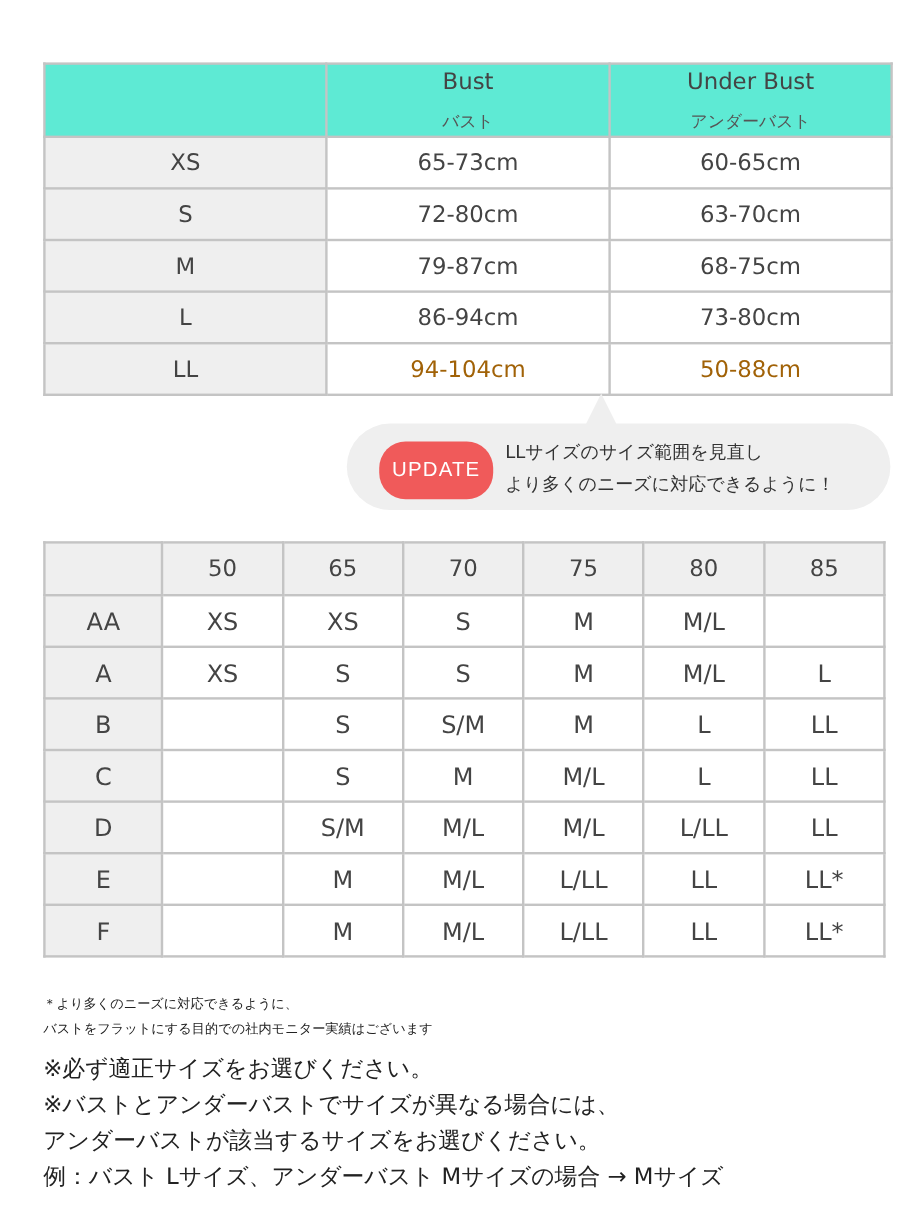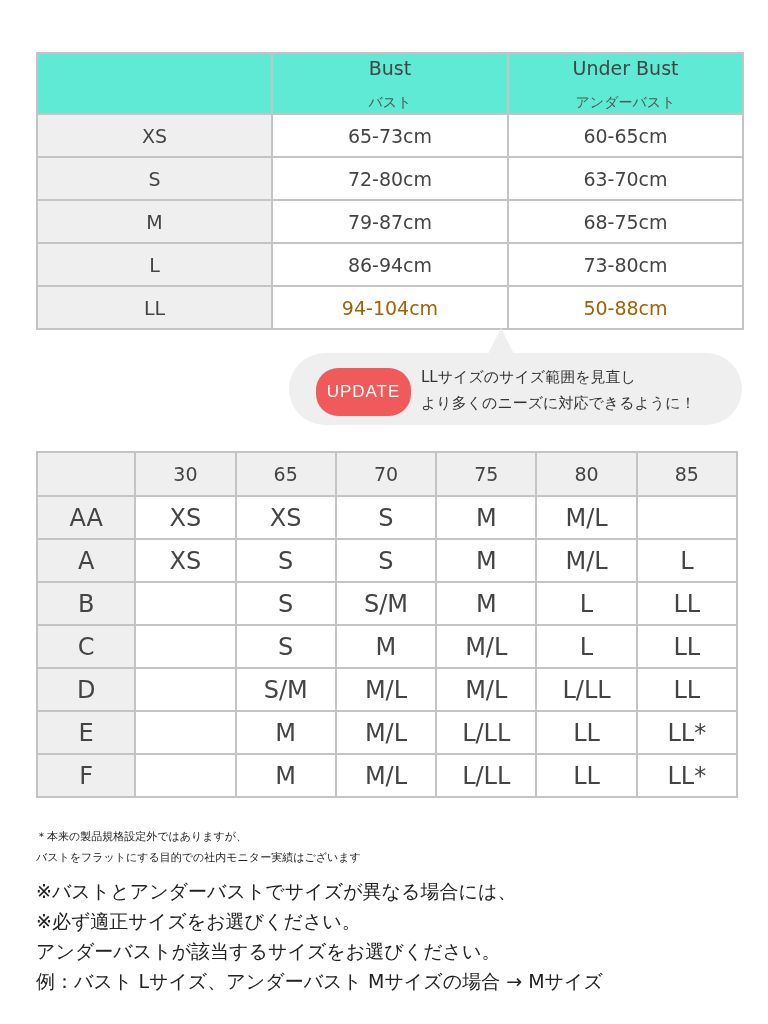--- a/index.html
+++ b/index.html
@@ -16,21 +16,21 @@
   .t1 td.red { color:#a16207; }
   .bubble { position:absolute; left:289px; top:353px; width:453px; height:72px; background:#efefef; border-radius:36px; }
   .bubble-tail { position:absolute; left:488px; top:328px; width:0; height:0;
     border-left:13px solid transparent; border-right:13px solid transparent; border-bottom:26px solid #efefef; }
   .update-pill { position:absolute; left:316px; top:368px; width:95px; height:48px; border-radius:22px;
     background:#f05a5a; color:#fff; font-size:17px; letter-spacing:1px; display:flex; align-items:center; justify-content:center;
     font-family:"Liberation Sans",sans-serif; }
   .bubble-text { position:absolute; left:421px; top:364px; font-size:15px; line-height:26px; color:#333; }
   .t2 { left:36px; top:451px; width:702px; }
   .t2 th { background:#efefef; height:42px; font-size:19px; color:#444; }
-  .t2 td { height:41px; font-size:24px; color:#444; }
+  .t2 td { height:41px; font-size:20px; color:#444; }
   .t2 td.lab { background:#efefef; }
   .t2 .c0 { width:98px; } .t2 .cx { width:100px; }
   .notes-small { position:absolute; left:36px; top:826px; font-size:11px; line-height:21px; color:#222; }
   .notes-big { position:absolute; left:36px; top:876px; font-size:19px; line-height:30px; color:#222; }
 </style>
 </head>
 <body>
 
 <table class="t1">
   <colgroup>
@@ -92,21 +92,21 @@
       <col class="cx">
       <col class="cx">
       <col class="cx">
       <col class="cx">
       <col class="cx">
       <col class="cx">
     </colgroup>
   <tbody>
       <tr>
     <th></th>
-    <th>30</th>
+    <th>50</th>
     <th>65</th>
     <th>70</th>
     <th>75</th>
     <th>80</th>
     <th>85</th>
   </tr>
   <tr>
     <td class="lab">AA</td>
     <td>XS</td>
     <td>XS</td>
@@ -166,22 +166,22 @@
     <td>M</td>
     <td>M/L</td>
     <td>L/LL</td>
     <td>LL</td>
     <td>LL*</td>
   </tr>
 </tbody>
   </table>
 
 <div class="notes-small">
-  <div>＊本来の製品規格設定外ではありますが、</div>
+  <div>＊より多くのニーズに対応できるように、</div>
   <div>バストをフラットにする目的での社内モニター実績はございます</div>
 </div>
 
 <div class="notes-big">
+  <div>※必ず適正サイズをお選びください。</div>
   <div>※バストとアンダーバストでサイズが異なる場合には、</div>
-  <div>※必ず適正サイズをお選びください。</div>
   <div>アンダーバストが該当するサイズをお選びください。</div>
   <div>例：バスト Lサイズ、アンダーバスト Mサイズの場合 → Mサイズ</div>
 </div>
 
 </body></html>

